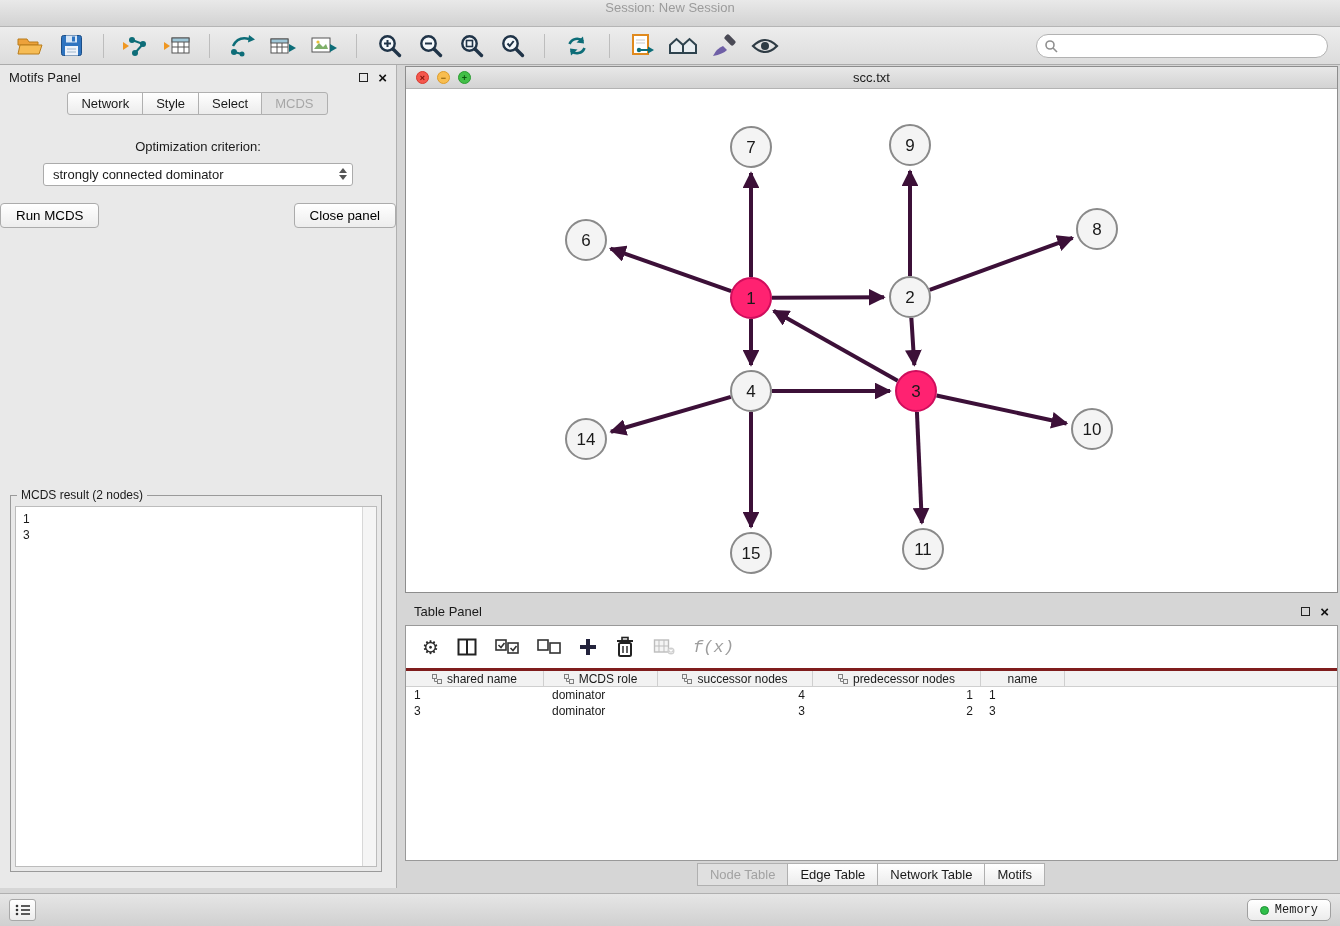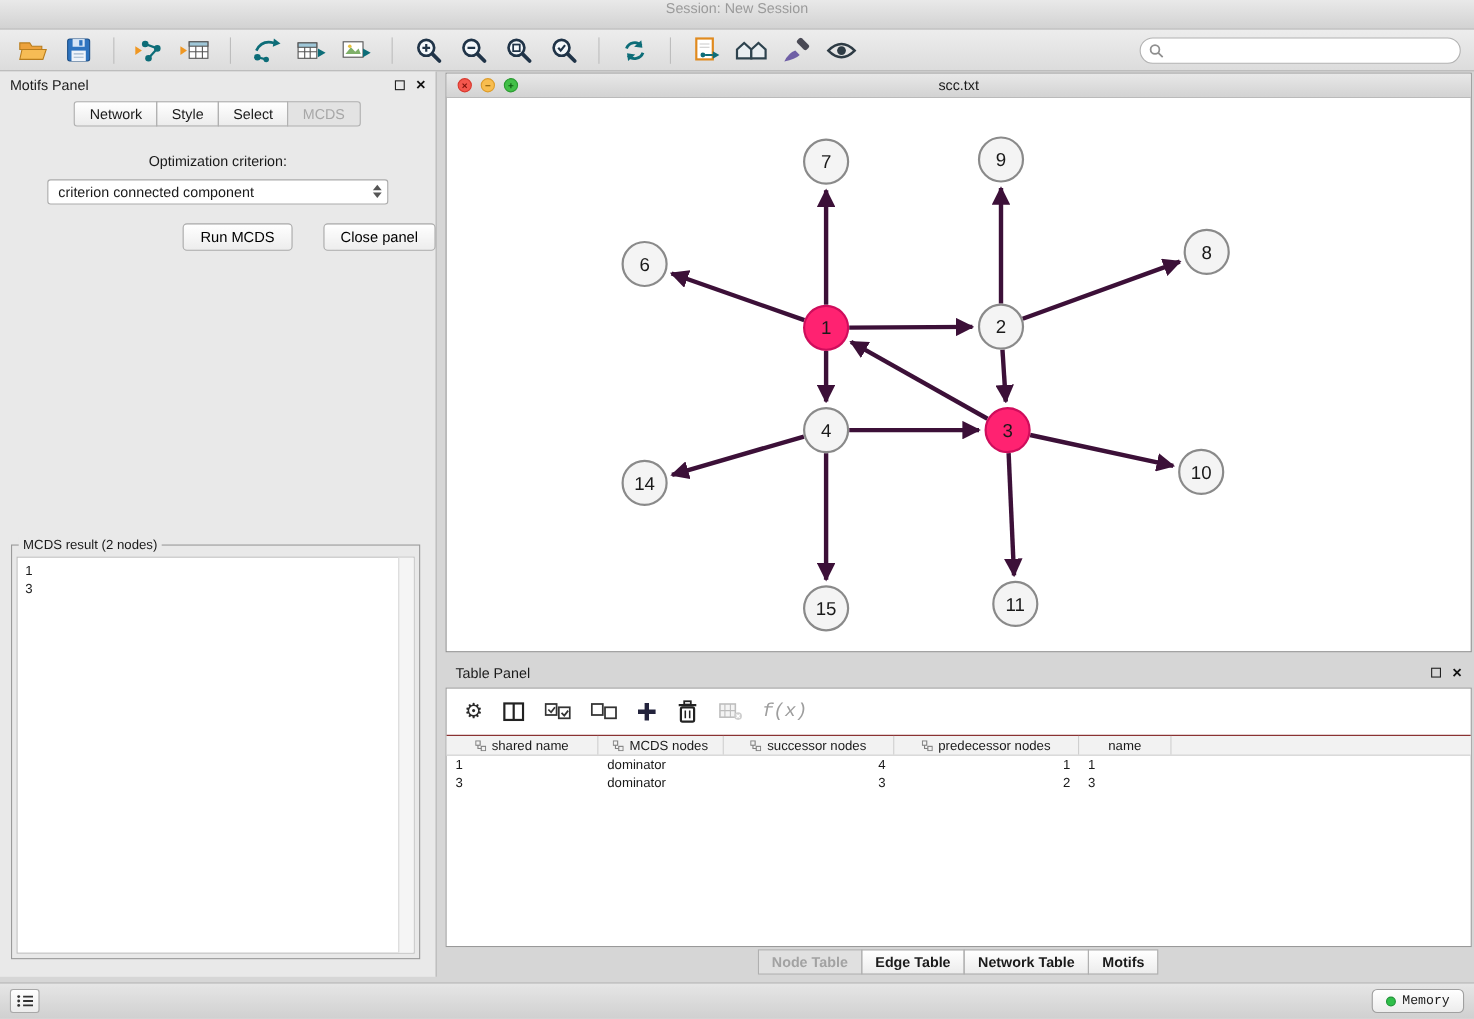--- a/index.html
+++ b/index.html
@@ -56,21 +56,21 @@
   .cp-tab.active { background:#e3e3e3; color:#a7a7a7; }
   .opt-label { text-align:center; margin-top:24px; }
   .select-box {
     width:310px; height:23px; margin:9px auto 0; background:#fff;
     border:1px solid #ababab; border-radius:3px; position:relative;
     display:flex; align-items:center; padding-left:9px;
   }
   .select-arrows { position:absolute; right:5px; top:4px; display:flex; flex-direction:column; gap:2px; }
   .tri-up   { width:0;height:0;border-left:4px solid transparent;border-right:4px solid transparent;border-bottom:5px solid #555; }
   .tri-down { width:0;height:0;border-left:4px solid transparent;border-right:4px solid transparent;border-top:5px solid #555; }
-  .cp-buttons { display:flex; justify-content:flex-end; gap:28px; margin-top:17px; }
+  .cp-buttons { display:flex; justify-content:space-between; gap:28px; margin-top:17px; }
   .btn {
     background:linear-gradient(#ffffff,#ededed); border:1px solid #ababab;
     border-radius:4px; padding:4px 15px; cursor:default;
   }
   .result-box { position:absolute; left:10px; right:14px; top:430px; bottom:16px; border:1px solid #9a9a9a; }
   .result-legend { position:absolute; top:-8px; left:6px; background:#e9e9e9; padding:0 4px; font-size:12px; }
   .result-inner {
     position:absolute; left:4px; right:4px; top:10px; bottom:4px;
     background:#fff; border:1px solid #bcbcbc; font-size:12px;
   }
@@ -92,29 +92,29 @@
   .tl.red    { background:#f4574d; border:1px solid #d8382e; color:#7c0f08; }
   .tl.yellow { background:#f8bd4f; border:1px solid #dd9c2a; color:#8a5d06; }
   .tl.green  { background:#42bf47; border:1px solid #2a9b31; color:#0c5a10; }
 
   
   .table-panel { position:absolute; left:405px; top:534px; width:933px; height:287px; }
   .tp-body { position:absolute; left:0; right:0; top:26px; height:236px; background:#fff; border:1px solid #999; }
   .tp-toolbar { height:42px; display:flex; align-items:center; gap:18px; padding:0 16px; }
   .gear-glyph { font-family:"DejaVu Sans",sans-serif; font-size:19px; color:#2b2b2b; line-height:1; }
   .fx-label { font-family:Liberation Mono, monospace; font-style:italic; font-size:17px; color:#9d9d9d; }
-  .tp-header { display:flex; background:#f2f2f2; border-top:1px solid #7f1d1d; border-bottom:1px solid #cfcfcf; height:19px; }
+  .tp-header { display:flex; background:#f2f2f2; border-top:3px solid #7f1d1d; border-bottom:1px solid #cfcfcf; height:19px; }
   .th-cell { display:flex; align-items:center; justify-content:center; gap:5px; font-size:12px; border-right:1px solid #cfcfcf; cursor:default; }
   .c0{width:138px} .c1{width:114px} .c2{width:155px} .c3{width:168px} .c4{width:84px}
   .tp-row { display:flex; height:16px; font-size:12px; }
   .td { padding:0 8px; line-height:16px; overflow:hidden; white-space:nowrap; }
   .tp-tabs { position:absolute; left:0; right:0; bottom:0; height:23px; display:flex; justify-content:center; align-items:center; }
   .tp-tab {
     border:1px solid #b0b0b0; background:linear-gradient(#ffffff,#ececec);
-    padding:3px 12px; margin-left:-1px; font-weight:bold; cursor:default;
+    padding:3px 12px; margin-left:-1px; font-weight:normal; cursor:default;
   }
   .tp-tab.active { background:#e0e0e0; color:#a2a2a2; }
 
   
   .statusbar {
     height:33px; background:linear-gradient(#e6e6e6,#d0d0d0);
     border-top:1px solid #b0b0b0; display:flex; align-items:center; padding:0 9px;
   }
   .sb-btn {
     width:27px; height:22px; border:1px solid #a8a8a8; border-radius:3px;
@@ -292,21 +292,21 @@
         </span>
       </div>
       <div class="cp-tabs">
         <span class="cp-tab">Network</span>
         <span class="cp-tab">Style</span>
         <span class="cp-tab">Select</span>
         <span class="cp-tab active">MCDS</span>
       </div>
       <div class="opt-label">Optimization criterion:</div>
       <div class="select-box">
-        <span>criterion connected component</span>
+        <span>strongly connected dominator</span>
         <span class="select-arrows">
           <span class="tri-up"></span>
             <span class="tri-down"></span>
         </span>
       </div>
       <div class="cp-buttons">
         <button class="btn">Run MCDS</button>
         <button class="btn">Close panel</button>
       </div>
       <div class="result-box">
@@ -441,21 +441,21 @@
                 <path d="M2.5 4.5 v3 h3" fill="none" stroke="#808080"></path>
               </svg>
             <span>shared name</span>
           </span>
           <span class="th-cell c1">
             <svg width="10" height="10">
                 <rect x="0.5" y="0.5" width="4" height="4" fill="none" stroke="#808080"></rect>
                 <rect x="5.5" y="5.5" width="4" height="4" fill="none" stroke="#808080"></rect>
                 <path d="M2.5 4.5 v3 h3" fill="none" stroke="#808080"></path>
               </svg>
-            <span>MCDS nodes</span>
+            <span>MCDS role</span>
           </span>
           <span class="th-cell c2">
             <svg width="10" height="10">
                 <rect x="0.5" y="0.5" width="4" height="4" fill="none" stroke="#808080"></rect>
                 <rect x="5.5" y="5.5" width="4" height="4" fill="none" stroke="#808080"></rect>
                 <path d="M2.5 4.5 v3 h3" fill="none" stroke="#808080"></path>
               </svg>
             <span>successor nodes</span>
           </span>
           <span class="th-cell c3">

